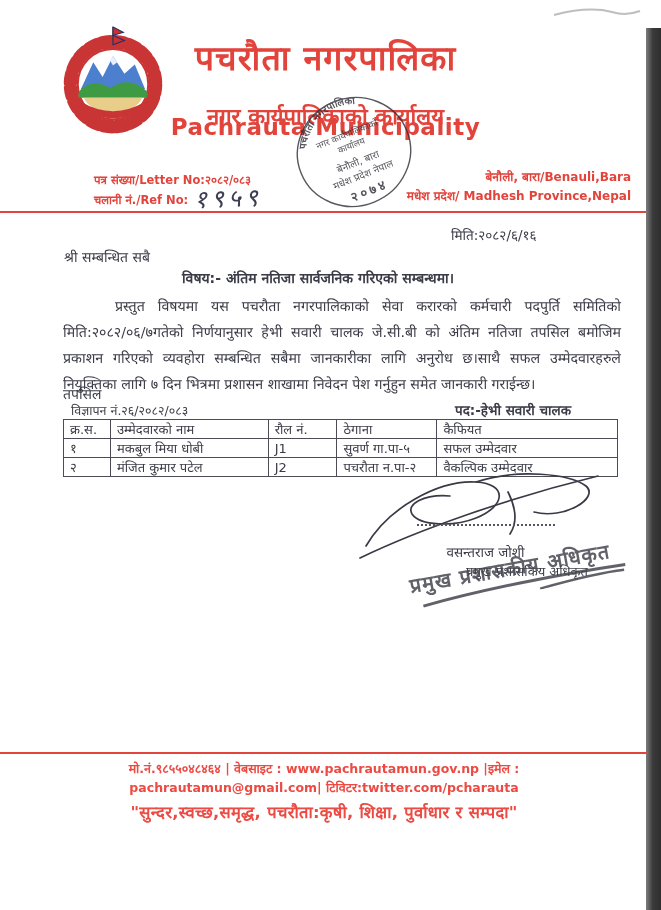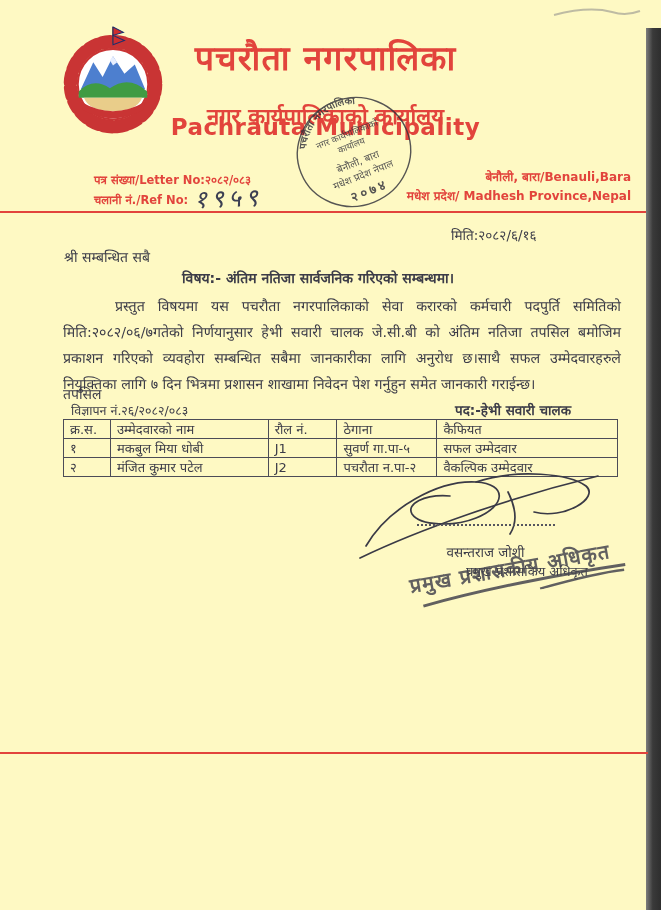--- a/index.html
+++ b/index.html
@@ -1,20 +1,20 @@
 <!DOCTYPE html>
 <html><head>
 <meta charset="utf-8">
 <style>
   * { margin:0; padding:0; box-sizing:border-box; }
   html,body { width:661px; height:910px; }
   body { font-family:"DejaVu Sans","Liberation Sans",sans-serif; background:#9a9a9a; }
   .page {
     position:relative; width:661px; height:910px; overflow:hidden;
-    background:#fef9c3; color:#3c3c48;
+    background:#ffffff; color:#3c3c48;
   }
   
   .scan-band { position:absolute; top:28px; right:0; width:15px; height:882px;
     background:linear-gradient(to right,#7d7d7d 0%,#3a3a3a 45%,#2e2e2e 100%); }
   .scan-scratch { position:absolute; left:552px; top:6px; width:90px; height:14px; opacity:.55; }
 
   
   .emblem { position:absolute; left:58px; top:24px; width:110px; height:112px; }
   .hdr { position:absolute; left:20px; right:30px; text-align:center; color:#e2443c; }
   .t-np1 { top:34px; font-size:34px; font-weight:700; letter-spacing:1px; }
@@ -182,14 +182,19 @@
   <div class="sig-title">प्रमुख प्रशासकिय अधिकृत</div>
   <div class="title-stamp">
     <span>प्रमुख प्रशासकीय अधिकृत</span>
     <svg class="swoosh" viewBox="0 0 210 14">
       <path d="M2,10 C 60,4 140,2 208,4" stroke="#46464f" stroke-width="3" fill="none"></path>
       <path d="M120,13 C 160,9 190,8 206,9" stroke="#46464f" stroke-width="2.5" fill="none"></path>
     </svg>
   </div>
 
   <div class="rule rule-bottom"></div>
+  <div class="footer">
+    <div class="f1">मो.नं.९८५५०४८४६४ | वेबसाइट : www.pachrautamun.gov.np |इमेल :</div>
+    <div class="f2">pachrautamun@gmail.com| टिविटर:twitter.com/pcharauta</div>
+    <div class="slogan">"सुन्दर,स्वच्छ,समृद्ध, पचरौता:कृषी, शिक्षा, पुर्वाधार र सम्पदा"</div>
+  </div>
 
 </div>
 
 </body></html>

